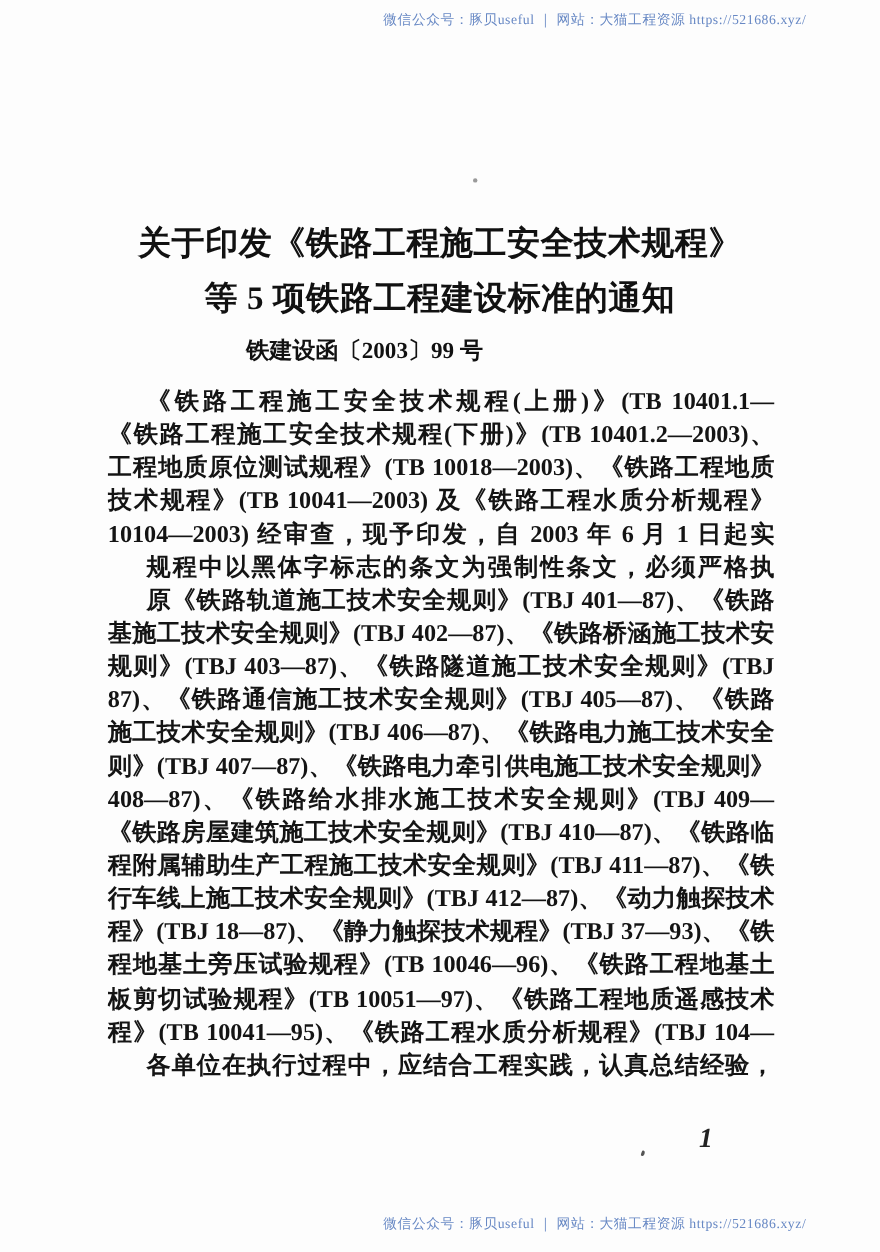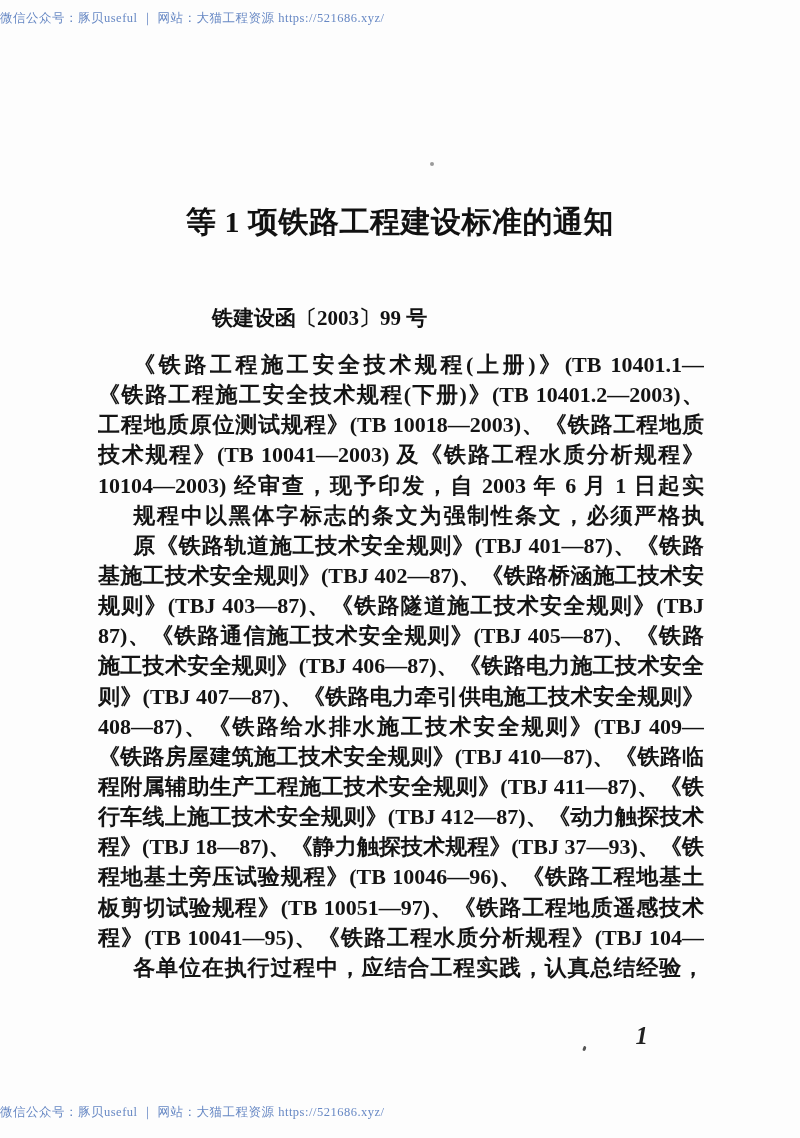--- a/index.html
+++ b/index.html
@@ -17,21 +17,21 @@
   }
   .page {
     position: absolute;
     inset: 0;
     background: #fdfdfd;
   }
   .watermark {
     position: absolute;
     left: 0;
     width: 733px;
-    text-align: left;
+    text-align: right;
     font-size: 12.5px;
     letter-spacing: 0.5px;
     color: var(--wm-color, #6788c4);
     font-family: "Liberation Serif", "DejaVu Serif", serif;
   }
   .watermark.top { top: 10px; }
   .watermark.bottom { top: 1104px; }
 
   .doc-title {
     position: absolute;
@@ -41,21 +41,21 @@
     text-align: center;
     font-size: 30px;
     font-weight: 700;
     line-height: 50px;
     letter-spacing: 0.5px;
     color: #111;
   }
   .doc-number {
     position: absolute;
     top: 301px;
-    left: 0;
+    left: 12px;
     width: 639px;
     text-align: center;
     font-size: 21px;
     font-weight: 700;
     line-height: 34px;
     color: #111;
   }
   .doc-body {
     position: absolute;
     top: 350px;
@@ -99,21 +99,22 @@
 </head>
 <body style="background: rgb(253, 253, 253);">
 
 <div class="page">
 
   <div class="watermark top">微信公众号：豚贝useful ｜ 网站：大猫工程资源 https://521686.xyz/</div>
 
   <div class="speck s1"></div>
 
   <div class="doc-title">
-    <div>等 1 项铁路工程建设标准的通知</div>
+    <div>关于印发《铁路工程施工安全技术规程》</div>
+    <div>等 5 项铁路工程建设标准的通知</div>
   </div>
 
   <div class="doc-number">铁建设函〔2003〕99 号</div>
 
   <div class="doc-body">
       <div class="line indent fill">《铁路工程施工安全技术规程(上册)》(TB 10401.1—2003)、</div>
       <div class="line fill">《铁路工程施工安全技术规程(下册)》(TB 10401.2—2003)、《铁路</div>
       <div class="line fill">工程地质原位测试规程》(TB 10018—2003)、《铁路工程地质遥感</div>
       <div class="line fill">技术规程》(TB 10041—2003) 及《铁路工程水质分析规程》(TB</div>
       <div class="line fill">10104—2003) 经审查，现予印发，自 2003 年 6 月 1 日起实施。</div>

